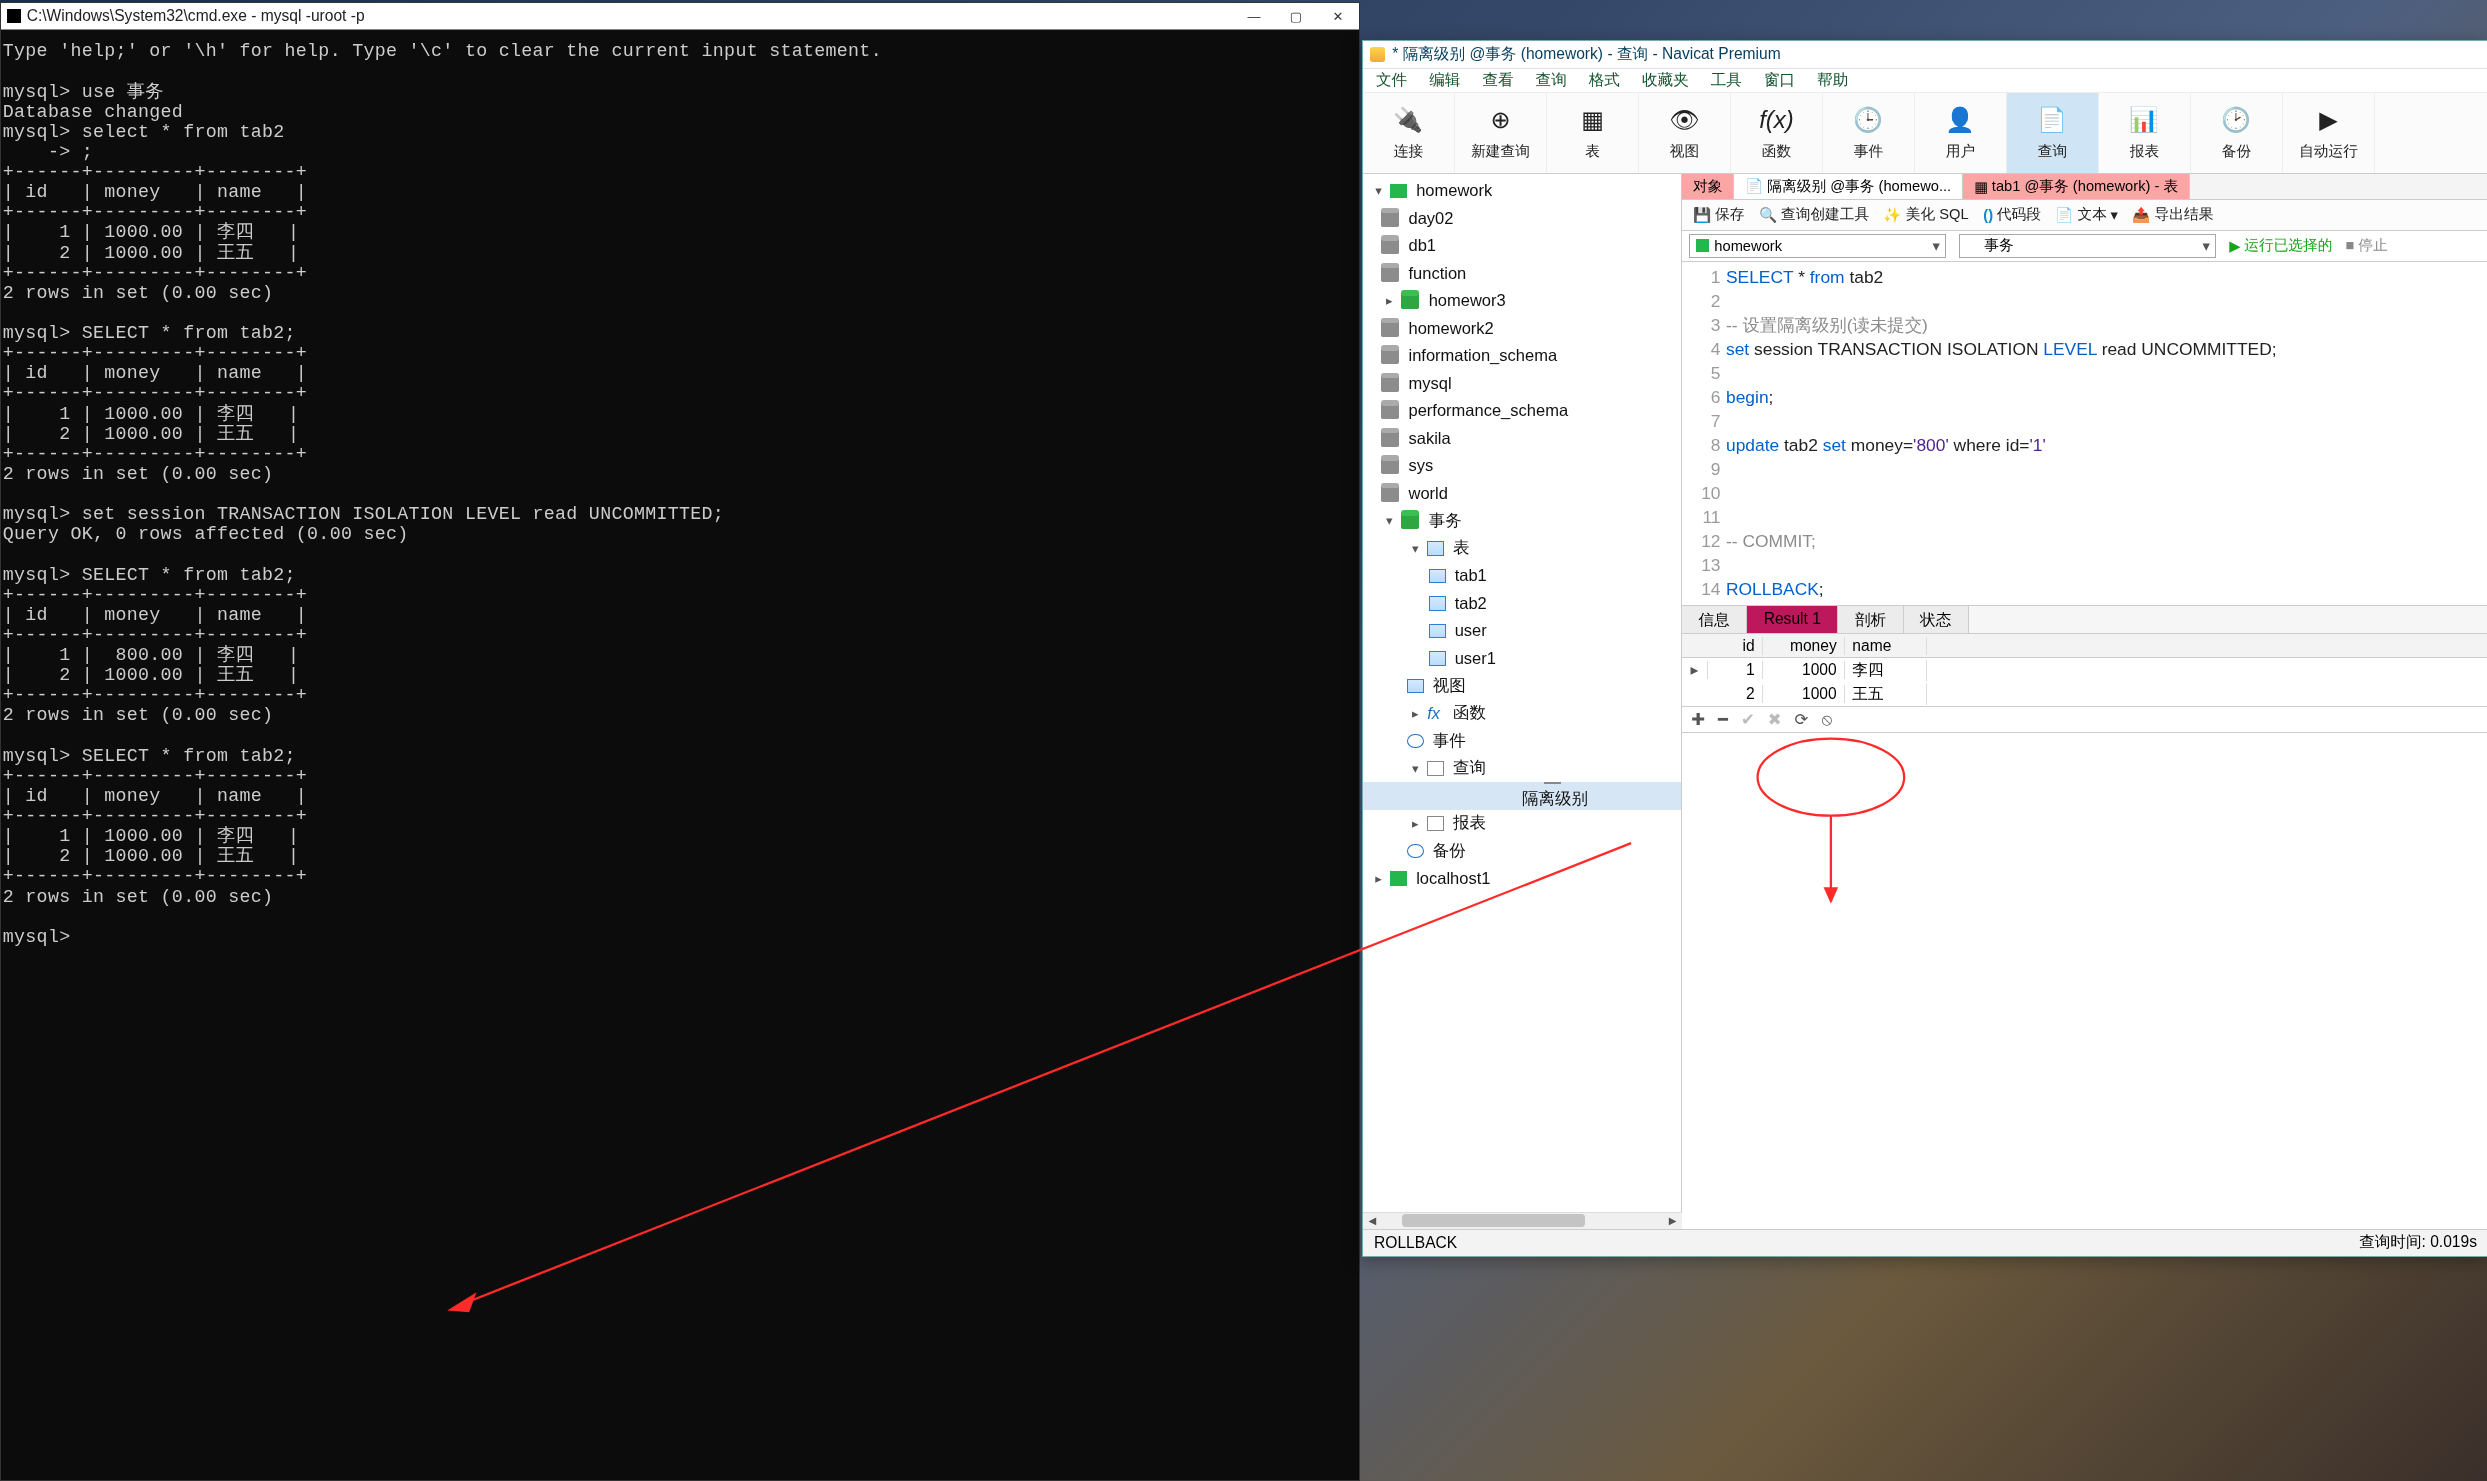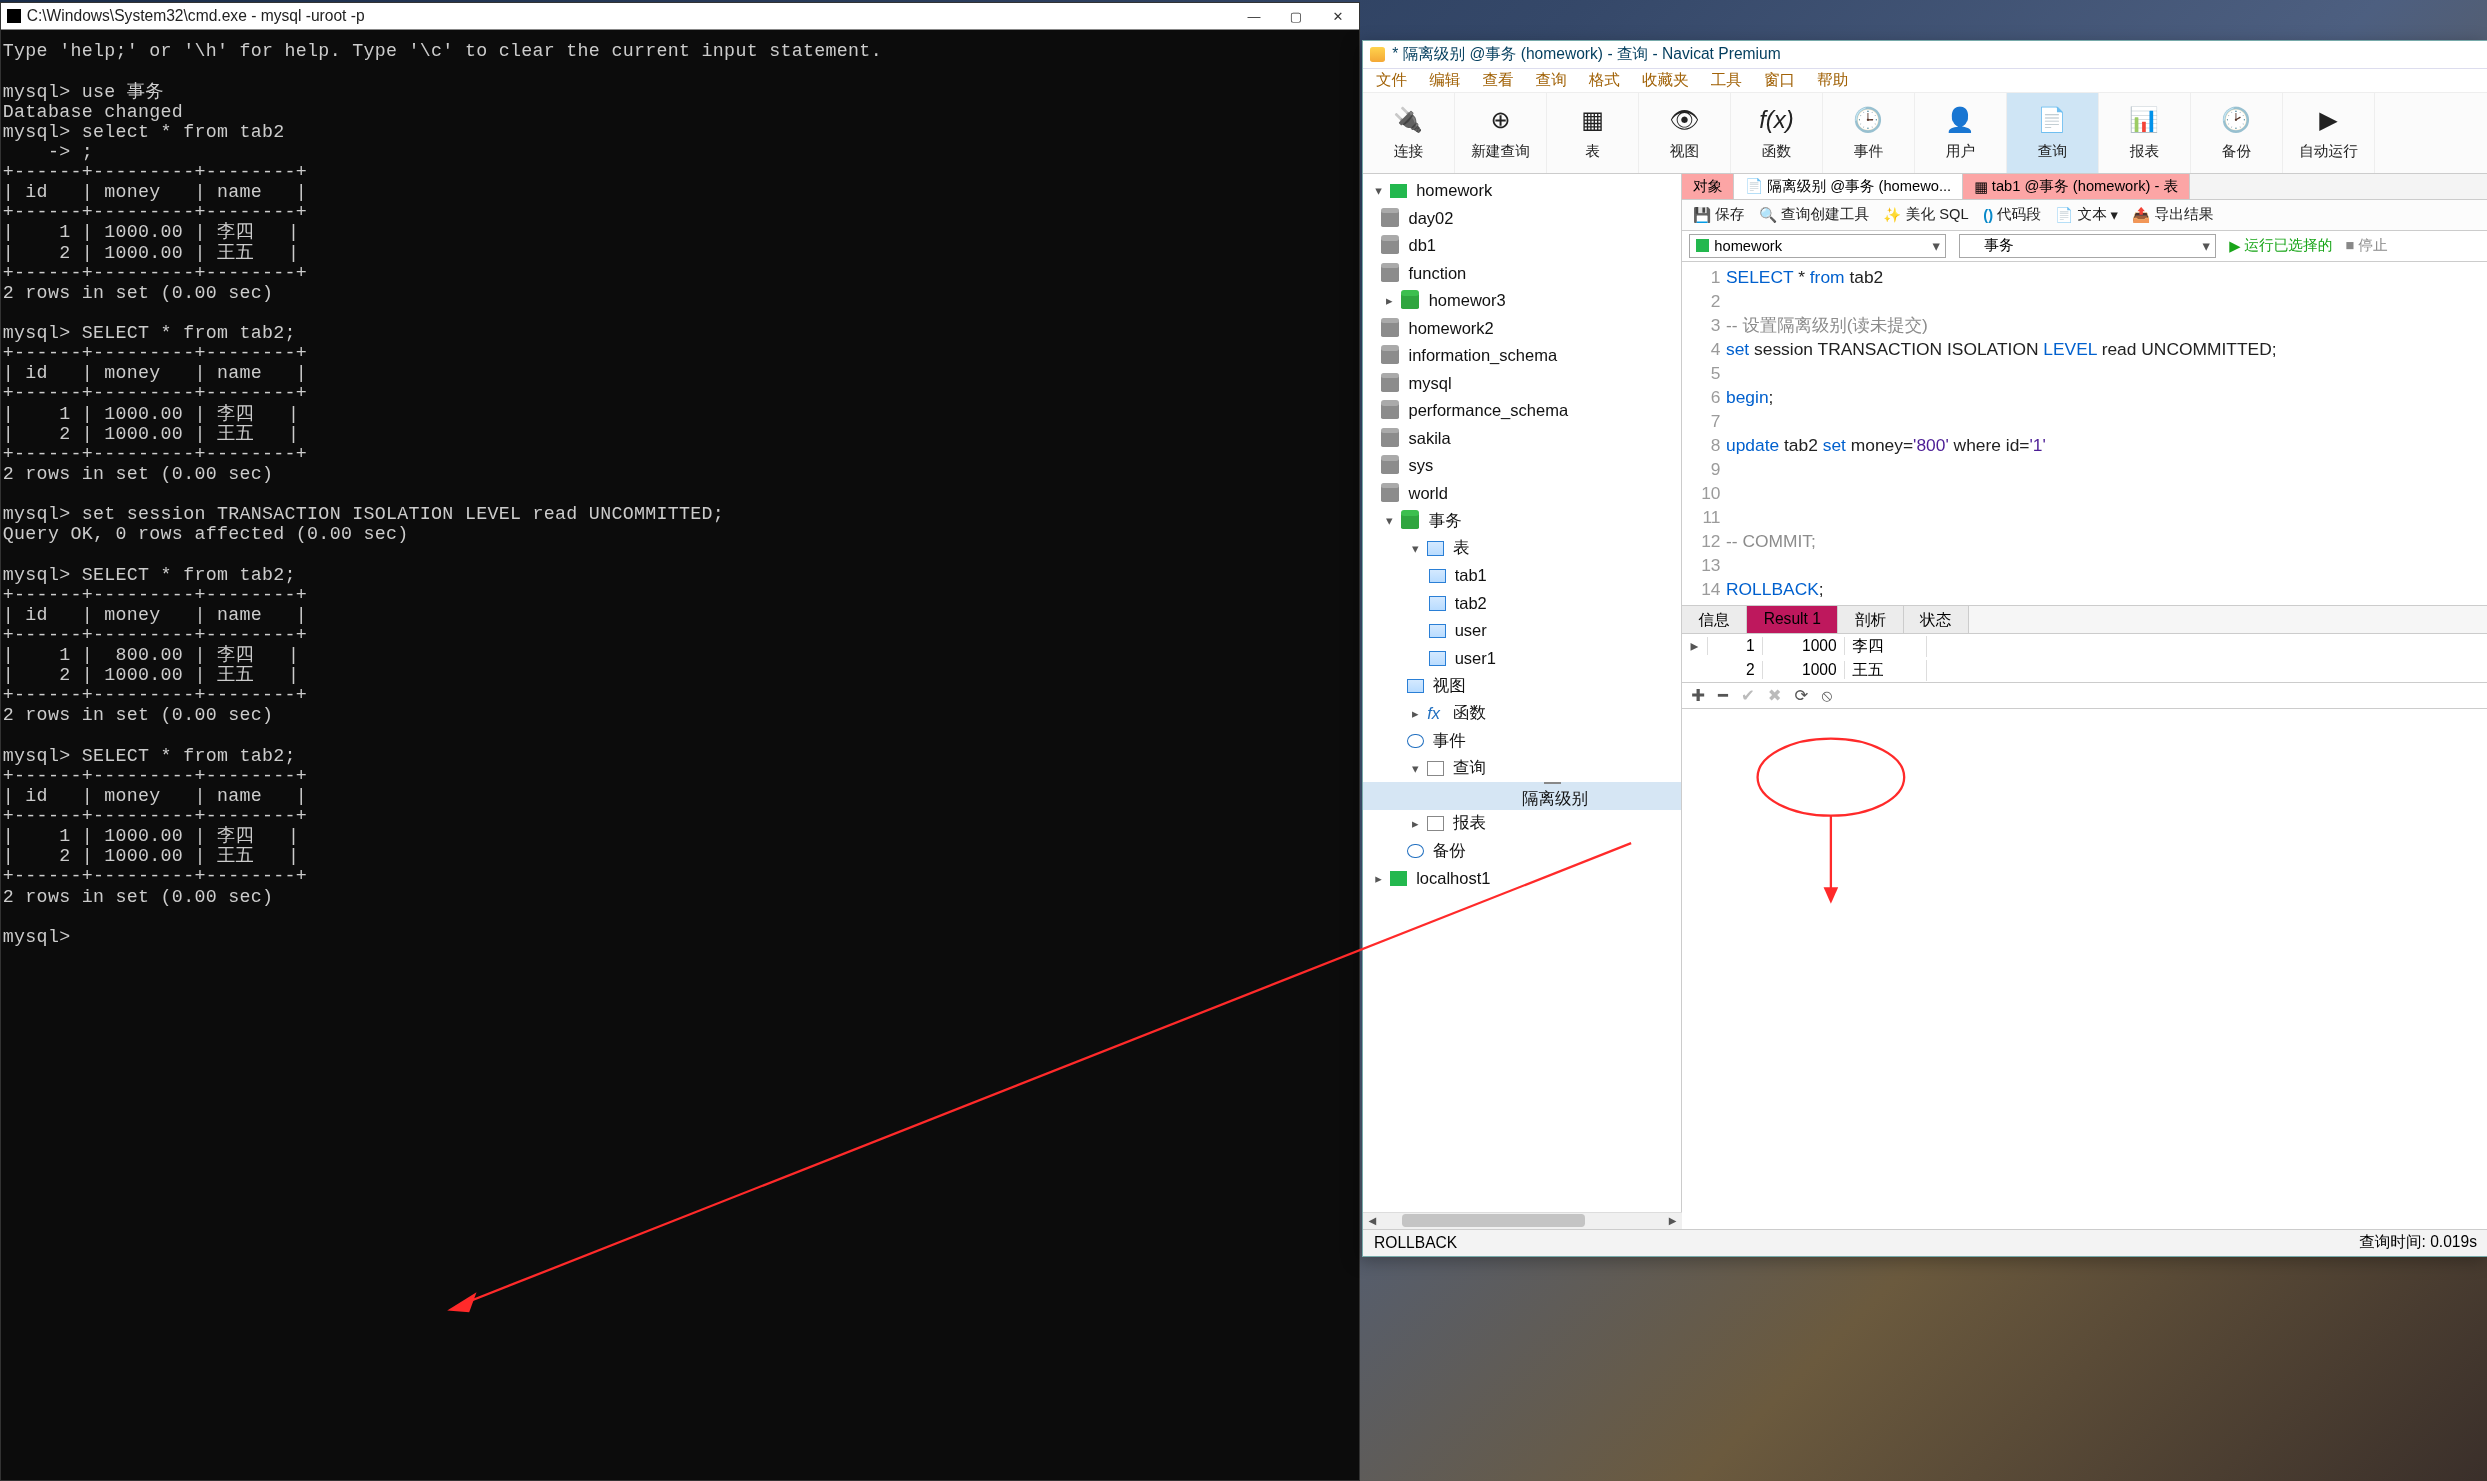--- a/index.html
+++ b/index.html
@@ -11,21 +11,21 @@
 .cmd-titlebar .cmd-icon { width: 14.7px; height: 14.7px; background: #000; margin-right: 5.5px; display:inline-block;}
 .cmd-titlebar .path { flex: 1; font-size: 15.6px; color:#222; }
 .cmd-titlebar .win-btns { display: flex; height: 100%; }
 .cmd-titlebar .win-btn { width: 42px; display: flex; align-items: center; justify-content: center; font-size: 13px; color: #333; }
 .cmd-body { padding: 11px 1.8px; color: #ccc; font-family: "Consolas", "Courier New", monospace; font-size: 18.3px; line-height: 1.1; white-space: pre; letter-spacing: 0.3px; }
 
 
 .nav-window { position: absolute; left: 1362px; top: 40px; width: 1127px; height: 1217px; background: #fff; border: 0.9px solid #7aa; box-shadow: -3.7px 3.7px 16.5px rgba(0,0,0,.3);}
 .nav-titlebar { height: 27.5px; background: #fff; color: #033e5e; display: flex; align-items: center; padding-left: 7.3px; font-size: 15.6px; border-bottom:0.9px solid #dde;}
 .nav-titlebar .nv-icon { width:14.7px;height:14.7px;background:linear-gradient(#ffd34d,#f4a836);border-radius:2.7px;margin-right:7.3px;}
-.nav-menubar { height: 24px; display: flex; gap: 22px; padding: 0 13px; align-items: center; font-size: 15.6px; color: #a16207; border-bottom:0.9px solid #eee;}
+.nav-menubar { height: 24px; display: flex; gap: 22px; padding: 0 13px; align-items: center; font-size: 15.6px; color: #14532d; border-bottom:0.9px solid #eee;}
 .nav-toolbar { height: 81px; display: flex; border-bottom: 0.9px solid #ccc; background:#fbfbfb;}
 .tool-item { width:92px; display:flex; flex-direction:column; align-items:center; justify-content:center; gap:5.5px; color:#222; font-size:14.7px; border-right:0.9px solid #eee;}
 .tool-item.active { background:#cfe5f5; }
 .tool-glyph { width:40px; height:33px; display:flex; align-items:center; justify-content:center; font-size:24px; }
 
 .nav-main { display:flex; height: calc(100% - 27.5px - 24px - 81px - 27.5px); }
 .nav-tree { width: 319px; border-right: 0.9px solid #ccc; overflow:auto; font-size:16.5px; color:#111; padding-top:3.7px;}
 .tree-row { display:flex; align-items:center; height:27.5px; padding-left:7.3px; gap:3.7px;}
 .tree-row .tw { width:16.5px; text-align:center; color:#555; font-size:13px;}
 .tree-row .dbicon { width:18.3px;height:16.5px; background:#2fa63f; border-radius:1.8px; margin-right:5.5px; position:relative;}
@@ -376,20 +376,26 @@
         </div>
       </div>
 
       <div class="resulttabs">
         <div class="resulttab">信息</div>
         <div class="resulttab active">Result 1</div>
         <div class="resulttab">剖析</div>
         <div class="resulttab">状态</div>
       </div>
       <div class="result-grid">
+        <div class="hdr">
+          <div class="cell c-mark"></div>
+          <div class="cell c-id">id</div>
+          <div class="cell c-money">money</div>
+          <div class="cell c-name">name</div>
+        </div>
         <div class="rw">
           <div class="cell c-mark">▸</div>
           <div class="cell c-id">1</div>
           <div class="cell c-money">1000</div>
           <div class="cell c-name">李四</div>
         </div>
         <div class="rw">
           <div class="cell c-mark"></div>
           <div class="cell c-id">2</div>
           <div class="cell c-money">1000</div>

